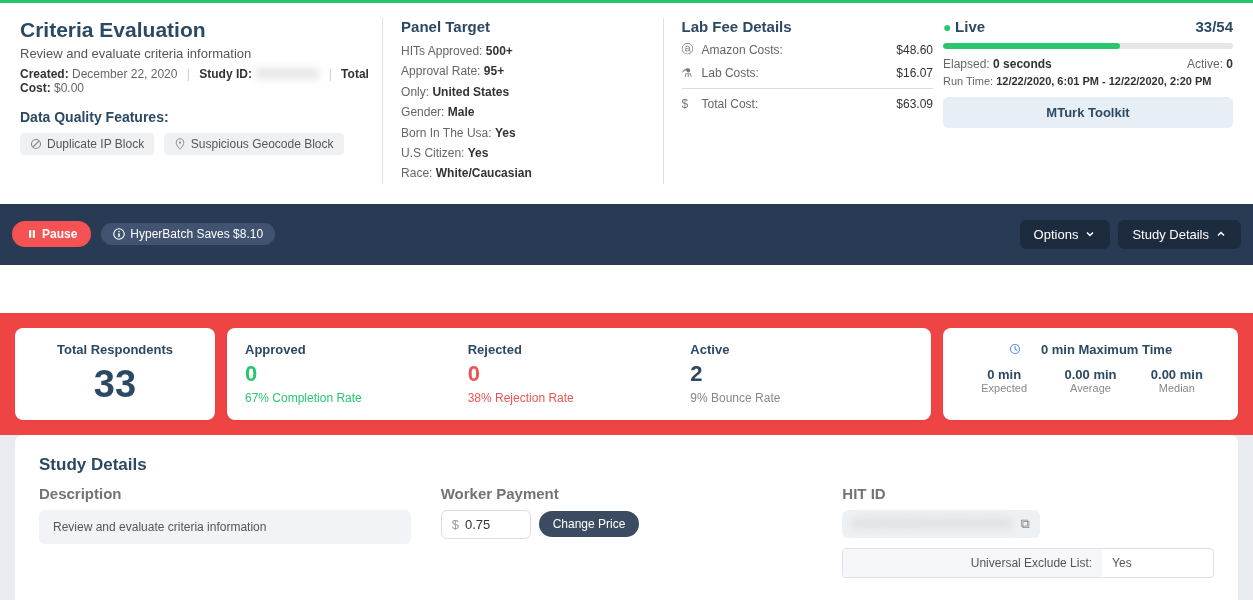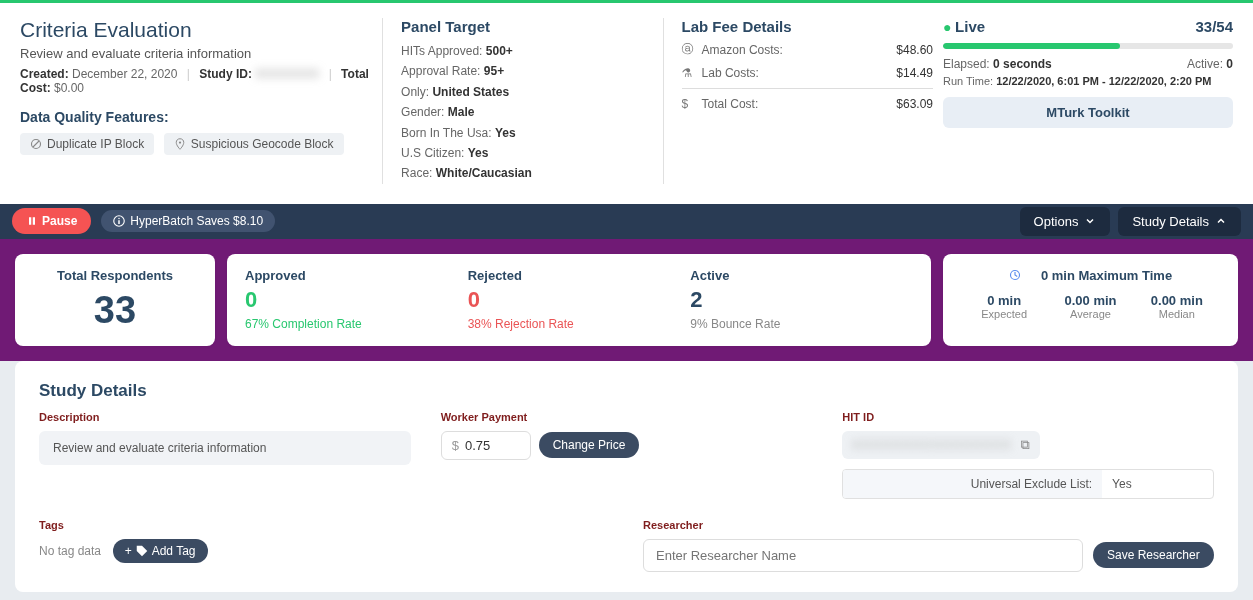--- a/index.html
+++ b/index.html
@@ -2,21 +2,21 @@
 <html><head>
 <meta charset="utf-8">
 <style>
 * { box-sizing: border-box; margin: 0; padding: 0; }
 body { font-family: -apple-system, BlinkMacSystemFont, "Segoe UI", Arial, sans-serif; background: #fff; font-size: 13px; color: #333; }
 .topbar { height: 3px; background: #28c76f; }
 .header-section { display: flex; padding: 15px 20px 10px; gap: 10px; }
 .col-left { flex: 1.4; }
 .col-panel, .col-fee { flex: 1; border-left: 1px solid #e0e0e0; padding-left: 18px; }
 .col-live { width: 290px; }
-.title-main { color: #2c4964; font-size: 21px; font-weight: 400; margin-bottom: 4px; }
+.title-main { color: #2c4964; font-size: 21px; font-weight: 700; margin-bottom: 4px; }
 .subtitle { color: #555; font-size: 13px; margin-bottom: 6px; }
 .meta-row { font-size: 12px; color: #666; margin-bottom: 14px; }
 .meta-row b { color: #333; }
 .meta-sep { padding: 0 6px; color: #ccc; }
 .blurred { filter: blur(4px); color: #999; }
 .section-label { color: #2c4964; font-size: 14px; font-weight: 700; margin-bottom: 8px; }
 .chip { display: inline-flex; align-items: center; background: #eef1f4; border-radius: 4px; padding: 4px 10px; font-size: 12px; margin-right: 6px; color: #555; }
 .chip svg, .chip .ic { margin-right: 5px; }
 .panel-heading { color: #2c4964; font-weight: 700; font-size: 15px; margin-bottom: 6px; }
 .panel-line { font-size: 12px; color: #666; line-height: 1.7; }
@@ -29,26 +29,26 @@
 .live-box { background: #fff; }
 .live-head { display: flex; justify-content: space-between; align-items: center; }
 .live-dot { color: #28c76f; font-size: 14px; }
 .live-label { color: #2c4964; font-weight: 700; font-size: 15px; }
 .live-count { color: #2c4964; font-weight: 700; font-size: 15px; }
 .progress-track { height: 6px; background: #e6e6e6; border-radius: 3px; margin: 8px 0; overflow: hidden; }
 .progress-fill { height: 100%; background: #28c76f; border-radius: 3px; width: 61%; }
 .live-meta { display: flex; justify-content: space-between; font-size: 12px; color: #666; margin-bottom: 4px; }
 .live-meta b { color: #333; text-align: right; }
 .mturk-btn { background: #e8eef5; border-radius: 6px; padding: 8px; text-align: center; color: #2c4964; font-weight: 700; font-size: 13px; margin-top: 10px; cursor: pointer; }
-.darkbar { background: #293b54; padding: 3px 12px; display: flex; align-items: center; margin-top: 10px; justify-content: space-between; }
+.darkbar { background: #293b54; padding: 16px 12px; display: flex; align-items: center; margin-top: 10px; justify-content: space-between; }
 .pause-btn { background: #f55353; color: #fff; border-radius: 16px; padding: 6px 14px; font-size: 12px; font-weight: 600; border: none; cursor: pointer; display: inline-flex; align-items: center; gap: 4px; }
 .hyper-chip { background: #415370; color: #fff; border-radius: 14px; padding: 4px 12px; font-size: 12px; margin-left: 10px; display: inline-flex; align-items: center; gap: 5px; }
 .spacer { flex: 1; }
 .dropdown-btn { background: #1d2b3f; color: #fff; border-radius: 6px; padding: 7px 14px; font-size: 13px; margin-left: 8px; cursor: pointer; display: inline-flex; align-items: center; gap: 6px; }
-.stats-area { background: #701a75; padding: 15px; display: flex; gap: 12px; }
+.stats-area { background: #ef4444; padding: 15px; display: flex; gap: 12px; margin-top: 48px; }
 .card { background: #fff; border-radius: 8px; padding: 14px 18px; box-shadow: 0 1px 3px rgba(0,0,0,0.05); }
 .card-total { width: 200px; text-align: center; }
 .card-total .lbl { color: #2c4964; font-weight: 700; font-size: 13px; margin-bottom: 6px; }
 .card-total .val { color: #2c4964; font-weight: 700; font-size: 38px; }
 .card-wide { flex: 1; display: flex; }
 .stat-col { flex: 1; }
 .stat-lbl { color: #2c4964; font-weight: 700; font-size: 13px; margin-bottom: 4px; }
 .stat-val { font-size: 22px; font-weight: 700; margin-bottom: 4px; }
 .stat-sub { font-size: 12px; color: #888; }
 .green { color: #28c76f; }
@@ -56,21 +56,21 @@
 .card-time { width: 295px; text-align: center; }
 .time-head { color: #2c4964; font-weight: 700; font-size: 13px; margin-bottom: 10px; display: flex; align-items: center; justify-content: center; gap: 20px; }
 .time-cols { display: flex; }
 .time-col { flex: 1; }
 .time-val { color: #2c4964; font-weight: 700; font-size: 13px; }
 .time-sub { color: #888; font-size: 11px; }
 .details-panel { background: #fff; margin: 0 15px 15px; border-radius: 8px; padding: 20px 24px; }
 .sd-title { color: #2c4964; font-weight: 700; font-size: 17px; margin-bottom: 10px; }
 .sd-row1 { display: flex; gap: 30px; margin-bottom: 20px; }
 .sd-col { flex: 1; }
-.sd-label { color: #7f1d1d; font-weight: 700; font-size: 11px; margin-bottom: 8px; }
+.sd-label { color: #737373; font-weight: 700; font-size: 15px; margin-bottom: 8px; }
 .input-box { background: #f1f3f6; border-radius: 6px; padding: 10px 14px; font-size: 12px; color: #555; }
 .payment-row { display: flex; align-items: center; gap: 8px; }
 .payment-input { background: #fff; border: 1px solid #ddd; border-radius: 6px; padding: 6px 10px; display: flex; align-items: center; width: 90px; font-size: 13px; }
 .payment-input .dlr { color: #999; margin-right: 6px; }
 .dark-pill { background: #3b4b62; color: #fff; border-radius: 16px; padding: 6px 14px; font-size: 12px; cursor: pointer; display: inline-flex; align-items: center; gap: 5px; border: none; }
 .table-mini { margin-top: 10px; border: 1px solid #e0e0e0; border-radius: 4px; overflow: hidden; font-size: 12px; }
 .table-mini .trow { display: flex; }
 .table-mini .th { width: 50%; text-align: right; padding: 7px 10px; background: #f5f7fa; color: #555; }
 .table-mini .td { width: 50%; padding: 7px 10px; color: #555; }
 .hit-row { display: flex; gap: 8px; align-items: center; }
@@ -137,21 +137,21 @@
   <div class="col-fee">
     <div class="panel-heading">Lab Fee Details</div>
     <div class="fee-row">
       <span class="iconw">ⓐ</span>
       <span class="lbl">Amazon Costs:</span>
         <span class="val">$48.60</span>
     </div>
     <div class="fee-row">
       <span class="iconw">⚗</span>
       <span class="lbl">Lab Costs:</span>
-        <span class="val">$14.49</span>
+        <span class="val">$16.07</span>
     </div>
     <div class="fee-row fee-total-row">
       <span class="iconw">$</span>
       <span class="lbl">Total Cost:</span>
         <span class="val">$63.09</span>
     </div>
   </div>
 
   <div class="col-live">
     <div class="live-box">

